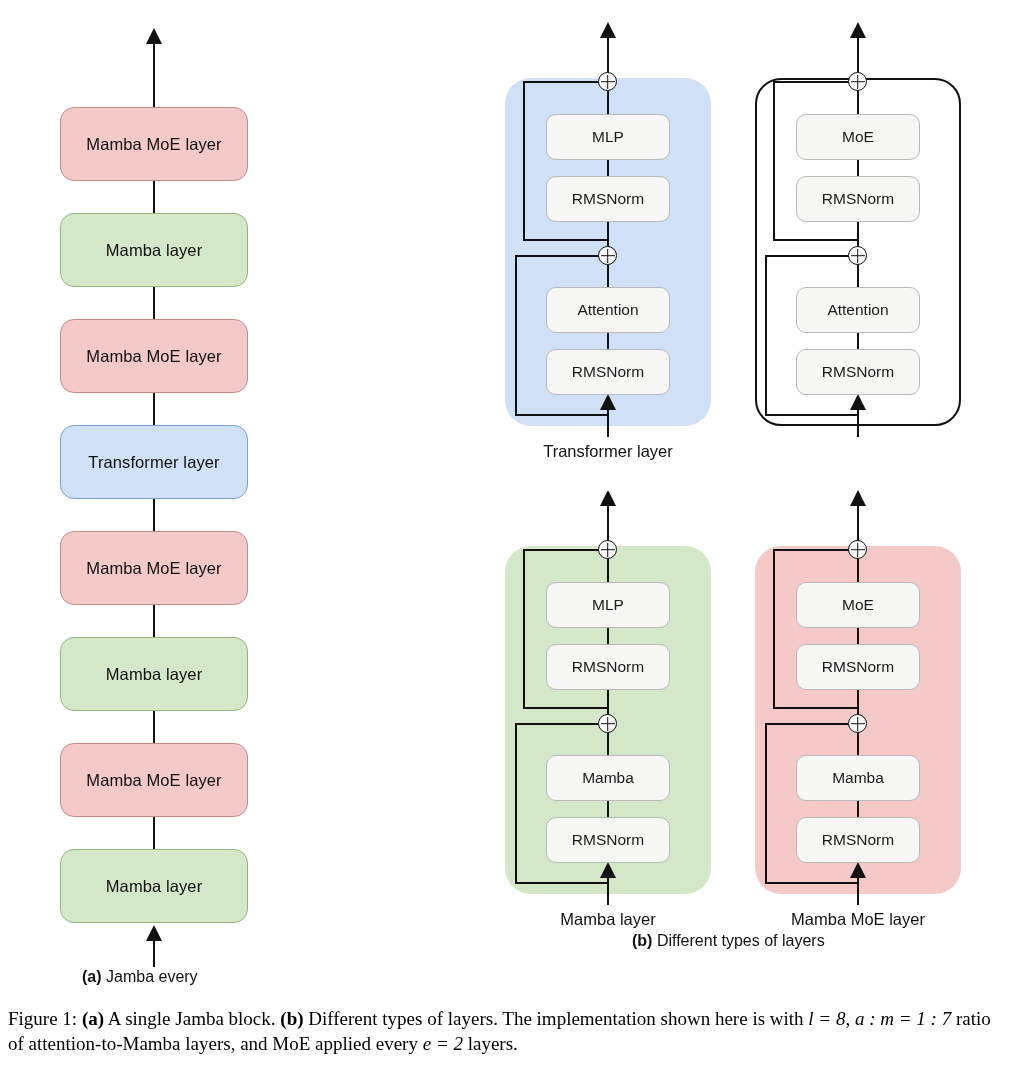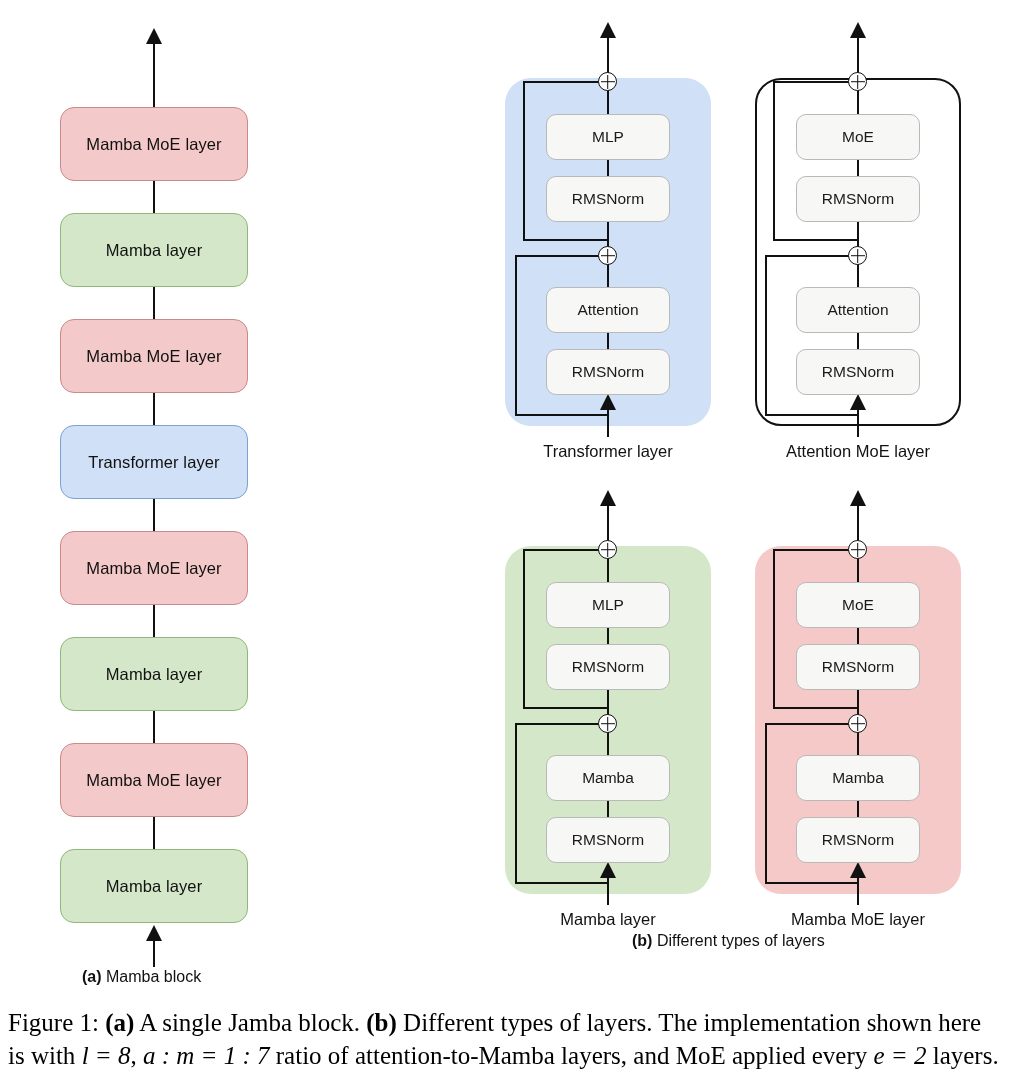--- a/index.html
+++ b/index.html
@@ -61,21 +61,21 @@
     font-size:16.5px;color:#111;
   }
 
   
   .subcap{position:absolute;font-size:16px;color:#111;}
   .subcap b{font-weight:bold;}
 
   
   #figure-caption{
     position:absolute;left:8px;top:1006px;width:996px;
-    font-family:"Liberation Serif",serif;font-size:25px;line-height:1.32;color:#000;
+    font-family:"Liberation Serif",serif;font-size:19px;line-height:1.32;color:#000;
   }
   #figure-caption i{font-family:"Liberation Serif",serif;font-style:italic;}
   #figure-caption b{font-weight:bold;}
 </style>
 </head>
 <body>
 
 <div class="stage">
 
   <div id="jamba-block">
@@ -188,21 +188,20 @@
         </div>
       <div class="wire v" style="left:124px;top:323px;height:17px;"></div>
       <div class="subbox" style="top:339px;">
           <span>RMSNorm</span>
         </div>
       <div class="wire v" style="left:124px;top:399px;height:28px;"></div>
       <div class="arrow-up" style="left:117px;top:384px;"></div>
       <div class="wire h" style="left:32px;top:404px;width:94px;"></div>
       <div class="wire v" style="left:32px;top:245px;height:161px;"></div>
       <div class="wire h" style="left:32px;top:245px;width:86px;"></div>
-      <div class="cell-caption">Attention MoE layer</div>
     </div>
 
     <div class="cell" style="left:28px;top:478px;">
       <div class="panel p-green"></div>
       <div class="wire v" style="left:124px;top:26px;height:62px;"></div>
       <div class="arrow-up" style="left:117px;top:12px;"></div>
       <div class="oplus" style="left:115px;top:62px;"></div>
       <div class="wire v" style="left:124px;top:80px;height:26px;"></div>
       <div class="subbox" style="top:104px;">
           <span>MLP</span>
@@ -262,21 +261,21 @@
       <div class="arrow-up" style="left:117px;top:384px;"></div>
       <div class="wire h" style="left:32px;top:404px;width:94px;"></div>
       <div class="wire v" style="left:32px;top:245px;height:161px;"></div>
       <div class="wire h" style="left:32px;top:245px;width:86px;"></div>
       <div class="cell-caption">Mamba MoE layer</div>
     </div>
   </div>
 
   <div class="subcap" style="left:82px;top:968px;">
     <b>(a)</b>
-    <span>Mamba block</span>
+    <span>Jamba every</span>
   </div>
   <div class="subcap" style="left:632px;top:932px;">
     <b>(b)</b>
     <span>Different types of layers</span>
   </div>
 
   <div id="figure-caption">
     <span>Figure 1:</span>
     <b>(a)</b><span> A single Jamba block. </span><b>(b)</b><span> Different types of layers. The implementation shown here is with </span><i>l = 8</i><span>, </span><i>a : m = 1 : 7</i><span> ratio of attention-to-Mamba layers, and MoE applied every </span><i>e = 2</i><span> layers.</span>
   </div>

